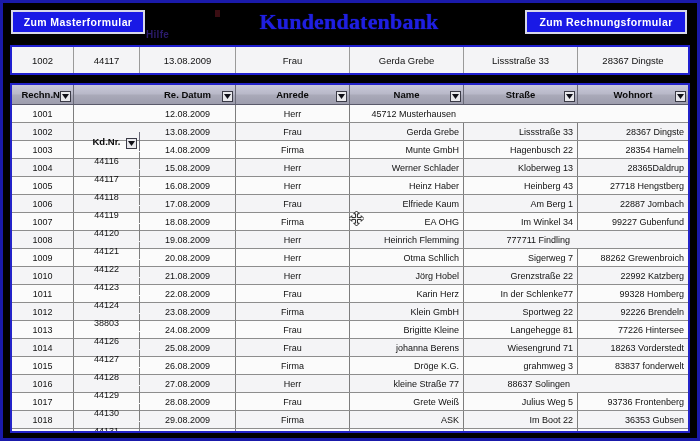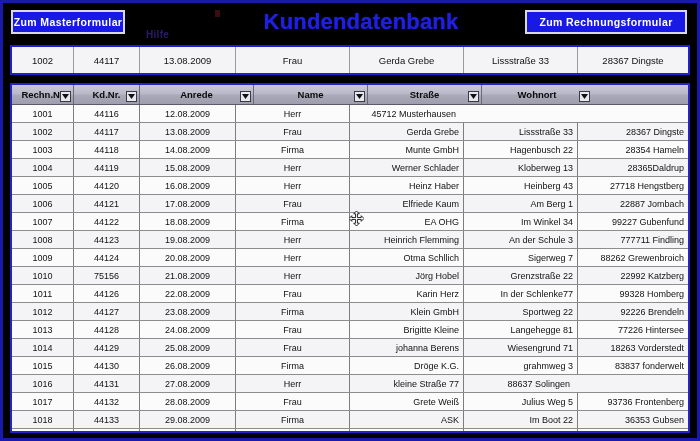--- a/index.html
+++ b/index.html
@@ -8,31 +8,31 @@
   #app{position:relative;width:700px;height:441px;background:#000000;box-sizing:border-box;
        border:3px solid #1a1aaa;}
 
   
   #topbar{position:absolute;left:0;top:0;width:694px;height:38px;background:#000000;}
 
   .navbtn{position:absolute;top:7px;height:24px;background:#1919E6;border:2px solid #d8d8e8;
           box-sizing:border-box;color:#ffffff;font-weight:bold;font-size:10.5px;
           display:flex;align-items:center;justify-content:center;letter-spacing:.4px;
           font-family:"Liberation Sans",sans-serif;cursor:pointer;}
-  #btn-master{left:8px;width:114px;}
+  #btn-master{left:8px;width:134px;}
   #btn-rechnung{left:522px;width:162px;}
 
   #help-link{position:absolute;left:143px;top:26px;font-size:10px;font-weight:bold;
              color:#2b1b6b;letter-spacing:.3px;cursor:pointer;}
   #red-dot{position:absolute;left:212px;top:7px;width:5px;height:7px;background:#3a0d12;}
 
-  #maintitle{position:absolute;left:248px;top:4px;width:220px;height:30px;
+  #maintitle{position:absolute;left:236px;top:4px;width:220px;height:30px;
              color:#1f1fE0;font-weight:bold;font-size:22px;letter-spacing:.2px;
              display:flex;align-items:center;justify-content:center;
-             font-family:Liberation Sans, sans-serif;text-shadow:0 0 1px #1f1fE0;}
+             font-family:Liberation Serif, serif;text-shadow:0 0 1px #1f1fE0;}
 
   
   #detail-wrap{position:absolute;left:7px;top:42px;width:680px;height:30px;
                border:2px solid #1f1fd0;background:#f2f2f4;box-sizing:border-box;}
   #detail-row{display:flex;width:100%;height:100%;}
   #detail-row .dcell{border-right:1px solid #9a9a9a;box-sizing:border-box;
                      display:flex;align-items:center;justify-content:center;
                      font-size:9.5px;color:#111;height:100%;background:#f4f4f6;}
   #detail-row .dcell:last-child{border-right:none;}
 
@@ -57,21 +57,21 @@
   .brow:nth-child(even){background:#f4f4f6;}
   .bcell{border-right:1px solid #7d7d7d;box-sizing:border-box;height:100%;
          display:flex;align-items:center;font-size:9px;color:#111;padding:0 4px;
          font-family:"Liberation Sans",sans-serif;white-space:nowrap;overflow:hidden;}
   .bcell:last-child{border-right:none;}
   .c-center{justify-content:center;}
   .c-right{justify-content:flex-end;}
 
   
   .col0{width:62px;}
-  .col1{width:66px;}
+  .col1{width:66px;margin-top:47px;}
   .col2{width:96px;}
   .col3{width:114px;}
   .col4{width:114px;}
   .col5{width:114px;}
   .col6{width:110px;}
 
   
   .dcol0{width:62px;}
   .dcol1{width:66px;}
   .dcol2{width:96px;}
@@ -124,20 +124,28 @@
           </span>
         </div>
         <div class="hcell col1">
           <span>Kd.Nr.</span>
           <span class="ddbtn">
             <svg width="7" height="5" viewBox="0 0 7 5">
               <path d="M0 0 H7 L3.5 5 Z" fill="#101018"></path>
             </svg>
           </span>
         </div>
+        <div class="hcell col2">
+          <span>Re. Datum</span>
+          <span class="ddbtn">
+            <svg width="7" height="5" viewBox="0 0 7 5">
+              <path d="M0 0 H7 L3.5 5 Z" fill="#101018"></path>
+            </svg>
+          </span>
+        </div>
         <div class="hcell col3">
           <span>Anrede</span>
           <span class="ddbtn">
             <svg width="7" height="5" viewBox="0 0 7 5">
               <path d="M0 0 H7 L3.5 5 Z" fill="#101018"></path>
             </svg>
           </span>
         </div>
         <div class="hcell col4">
           <span>Name</span>
@@ -225,35 +233,34 @@
           <div class="bcell col4 c-right">EA OHG</div>
           <div class="bcell col5 c-right">Im Winkel 34</div>
           <div class="bcell col6 c-right">99227 Gubenfund</div>
         </div>
         <div class="brow">
           <div class="bcell col0 c-center">1008</div>
           <div class="bcell col1 c-center">44123</div>
           <div class="bcell col2 c-center">19.08.2009</div>
           <div class="bcell col3 c-center">Herr</div>
           <div class="bcell col4 c-right">Heinrich Flemming</div>
-          <div class="bcell col5 c-right">An der Schule 3</div>
           <div class="bcell col6 c-right">777711 Findling</div>
         </div>
         <div class="brow">
           <div class="bcell col0 c-center">1009</div>
           <div class="bcell col1 c-center">44124</div>
           <div class="bcell col2 c-center">20.08.2009</div>
           <div class="bcell col3 c-center">Herr</div>
           <div class="bcell col4 c-right">Otma Schllich</div>
           <div class="bcell col5 c-right">Sigerweg 7</div>
           <div class="bcell col6 c-right">88262 Grewenbroich</div>
         </div>
         <div class="brow">
           <div class="bcell col0 c-center">1010</div>
-          <div class="bcell col1 c-center">75156</div>
+          <div class="bcell col1 c-center">38803</div>
           <div class="bcell col2 c-center">21.08.2009</div>
           <div class="bcell col3 c-center">Herr</div>
           <div class="bcell col4 c-right">Jörg Hobel</div>
           <div class="bcell col5 c-right">Grenzstraße 22</div>
           <div class="bcell col6 c-right">22992 Katzberg</div>
         </div>
         <div class="brow">
           <div class="bcell col0 c-center">1011</div>
           <div class="bcell col1 c-center">44126</div>
           <div class="bcell col2 c-center">22.08.2009</div>

